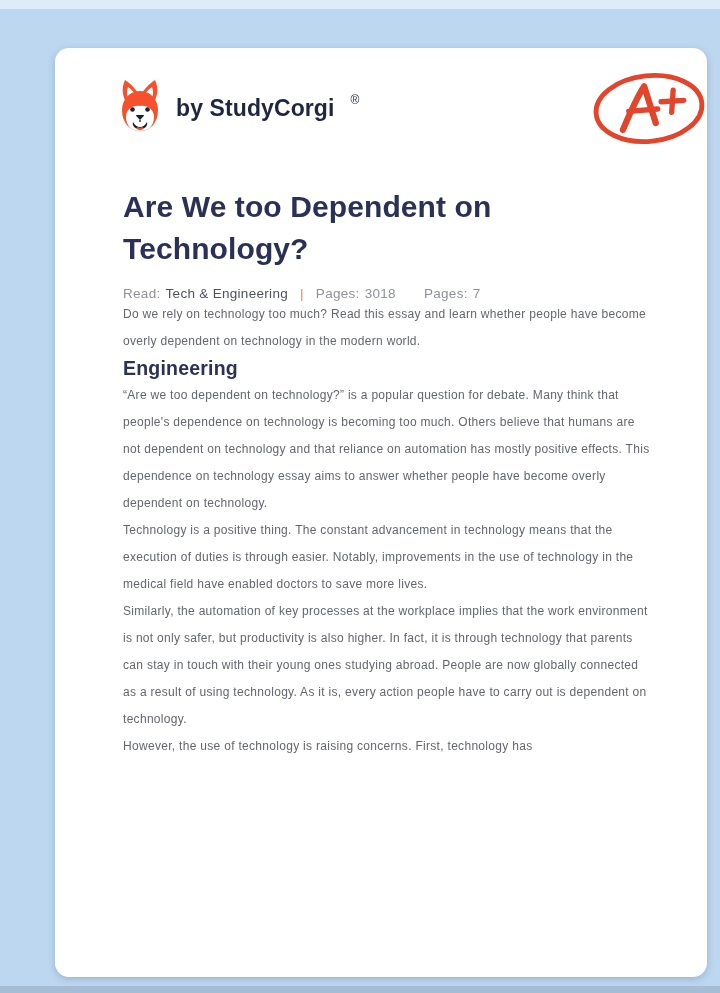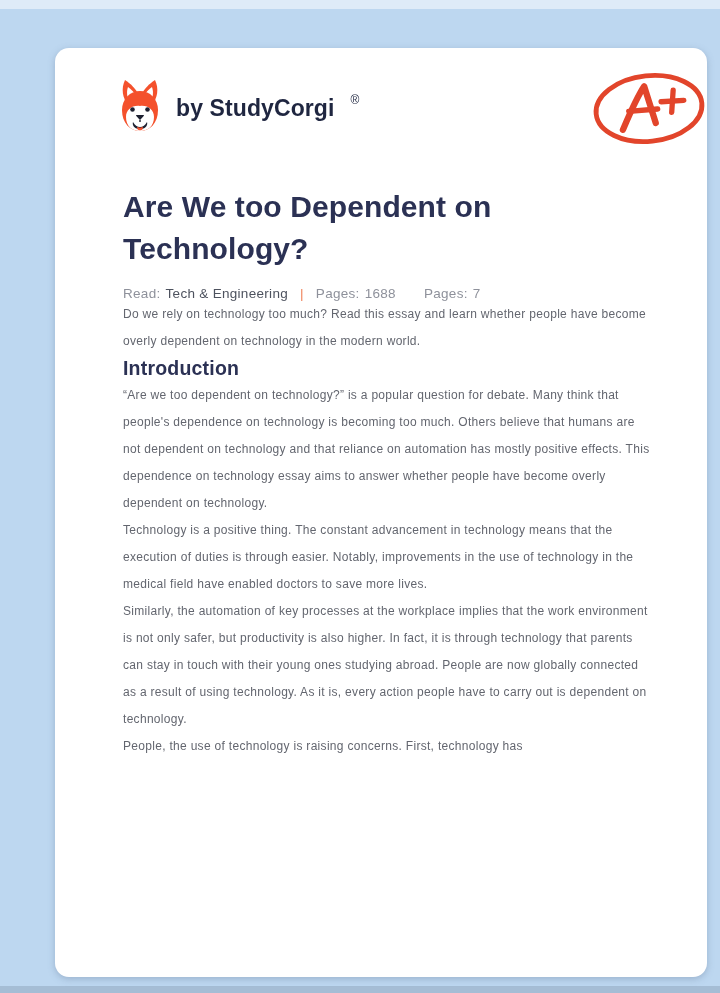--- a/index.html
+++ b/index.html
@@ -124,27 +124,27 @@
 
   </div>
 
   <h1 class="title">Are We too Dependent on Technology?</h1>
 
   <div class="meta">
     <span class="m-label">Read:</span>
     <span class="m-value">Tech &amp; Engineering</span>
     <span class="m-sep">|</span>
     <span class="m-label">Pages:</span>
-    <span class="m-label m-num">1688</span>
+    <span class="m-label m-num">3018</span>
     <span class="m-label m-pages">Pages:</span>
     <span class="m-label m-num">7</span>
   </div>
 
   <p class="body-par lead">Do we rely on technology too much? Read this essay and learn whether people have become overly dependent on technology in the modern world.</p>
 
-  <h2 class="section-heading head-spacing">Introduction</h2>
+  <h2 class="section-heading head-spacing">Engineering</h2>
   <p class="body-par par-spacing">“Are we too dependent on technology?” is a popular question for debate. Many think that people's dependence on technology is becoming too much. Others believe that humans are not dependent on technology and that reliance on automation has mostly positive effects. This dependence on technology essay aims to answer whether people have become overly dependent on technology.</p>
   <p class="body-par par-spacing-2">Technology is a positive thing. The constant advancement in technology means that the execution of duties is through easier. Notably, improvements in the use of technology in the medical field have enabled doctors to save more lives.</p>
 
   <p class="body-par par-spacing">Similarly, the automation of key processes at the workplace implies that the work environment is not only safer, but productivity is also higher. In fact, it is through technology that parents can stay in touch with their young ones studying abroad. People are now globally connected as a result of using technology. As it is, every action people have to carry out is dependent on technology.</p>
-  <p class="body-par par-spacing-2">People, the use of technology is raising concerns. First, technology has</p>
+  <p class="body-par par-spacing-2">However, the use of technology is raising concerns. First, technology has</p>
 
 </div>
 
 </body></html>

